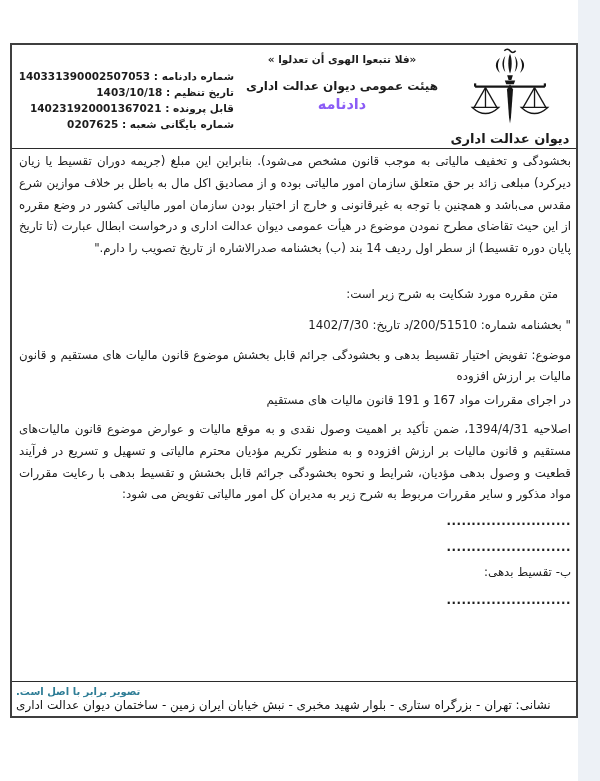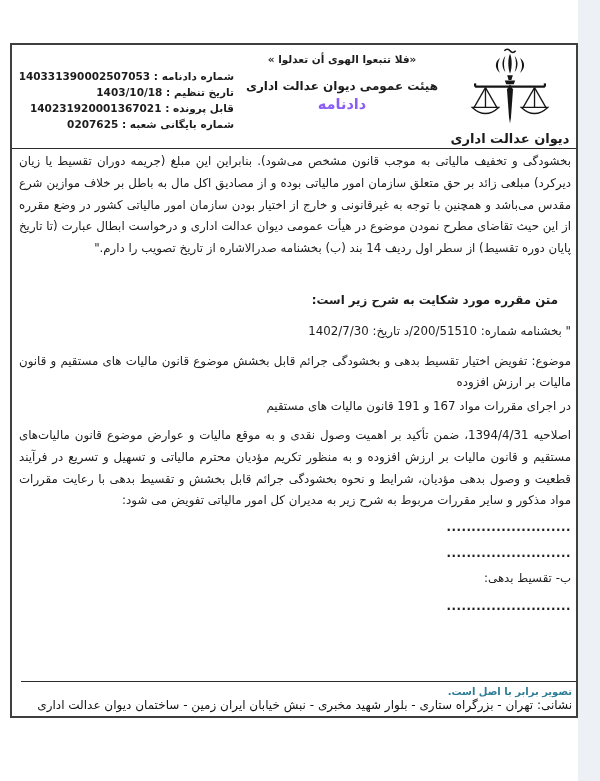--- a/index.html
+++ b/index.html
@@ -48,34 +48,34 @@
     font-size:10.5px; font-weight:bold; line-height:16px;
     text-align:right; white-space:nowrap;
   }
   
   .body-area {
     position:absolute; top:104px; left:0; right:0; bottom:36px;
     padding:2px 5px 0 7px; overflow:hidden;
     font-size:11.8px; line-height:21.8px;
   }
   .para { text-align:justify; }
-  .intro-line { margin-top:30px; padding-right:13px;font-weight:bold; }
+  .intro-line { margin-top:24px; padding-right:13px; }
   .circular-line { margin-top:9px; }
   .subject-line { margin-top:8px; text-align:justify; }
   .regulation-line { margin-top:2px; }
   .para2 { margin-top:7px; text-align:justify; }
   .dots-line { margin-top:5px; text-align:right; letter-spacing:0.5px; font-weight:bold; }
   .item-line { margin-top:3px; }
   .dots-2 { margin-top:4px; }
   .dots-3 { margin-top:6px; }
   
   .footer {
-    position:absolute; left:9px; right:0; bottom:0;
+    position:absolute; left:0; right:0; bottom:0;
     border-top:1px solid #2b2b2b;
-    text-align:right; padding:3px 4px 4px 4px;
+    text-align:left; padding:3px 4px 4px 4px;
   }
   .certify-line { font-size:10px; font-weight:bold; line-height:13px; }
   .address-line { font-size:12px; font-weight:normal; line-height:14px; color:#141414; }
 </style>
 </head>
 <body>
 
 <div class="page-gutter"></div>
 
 <div class="doc">

